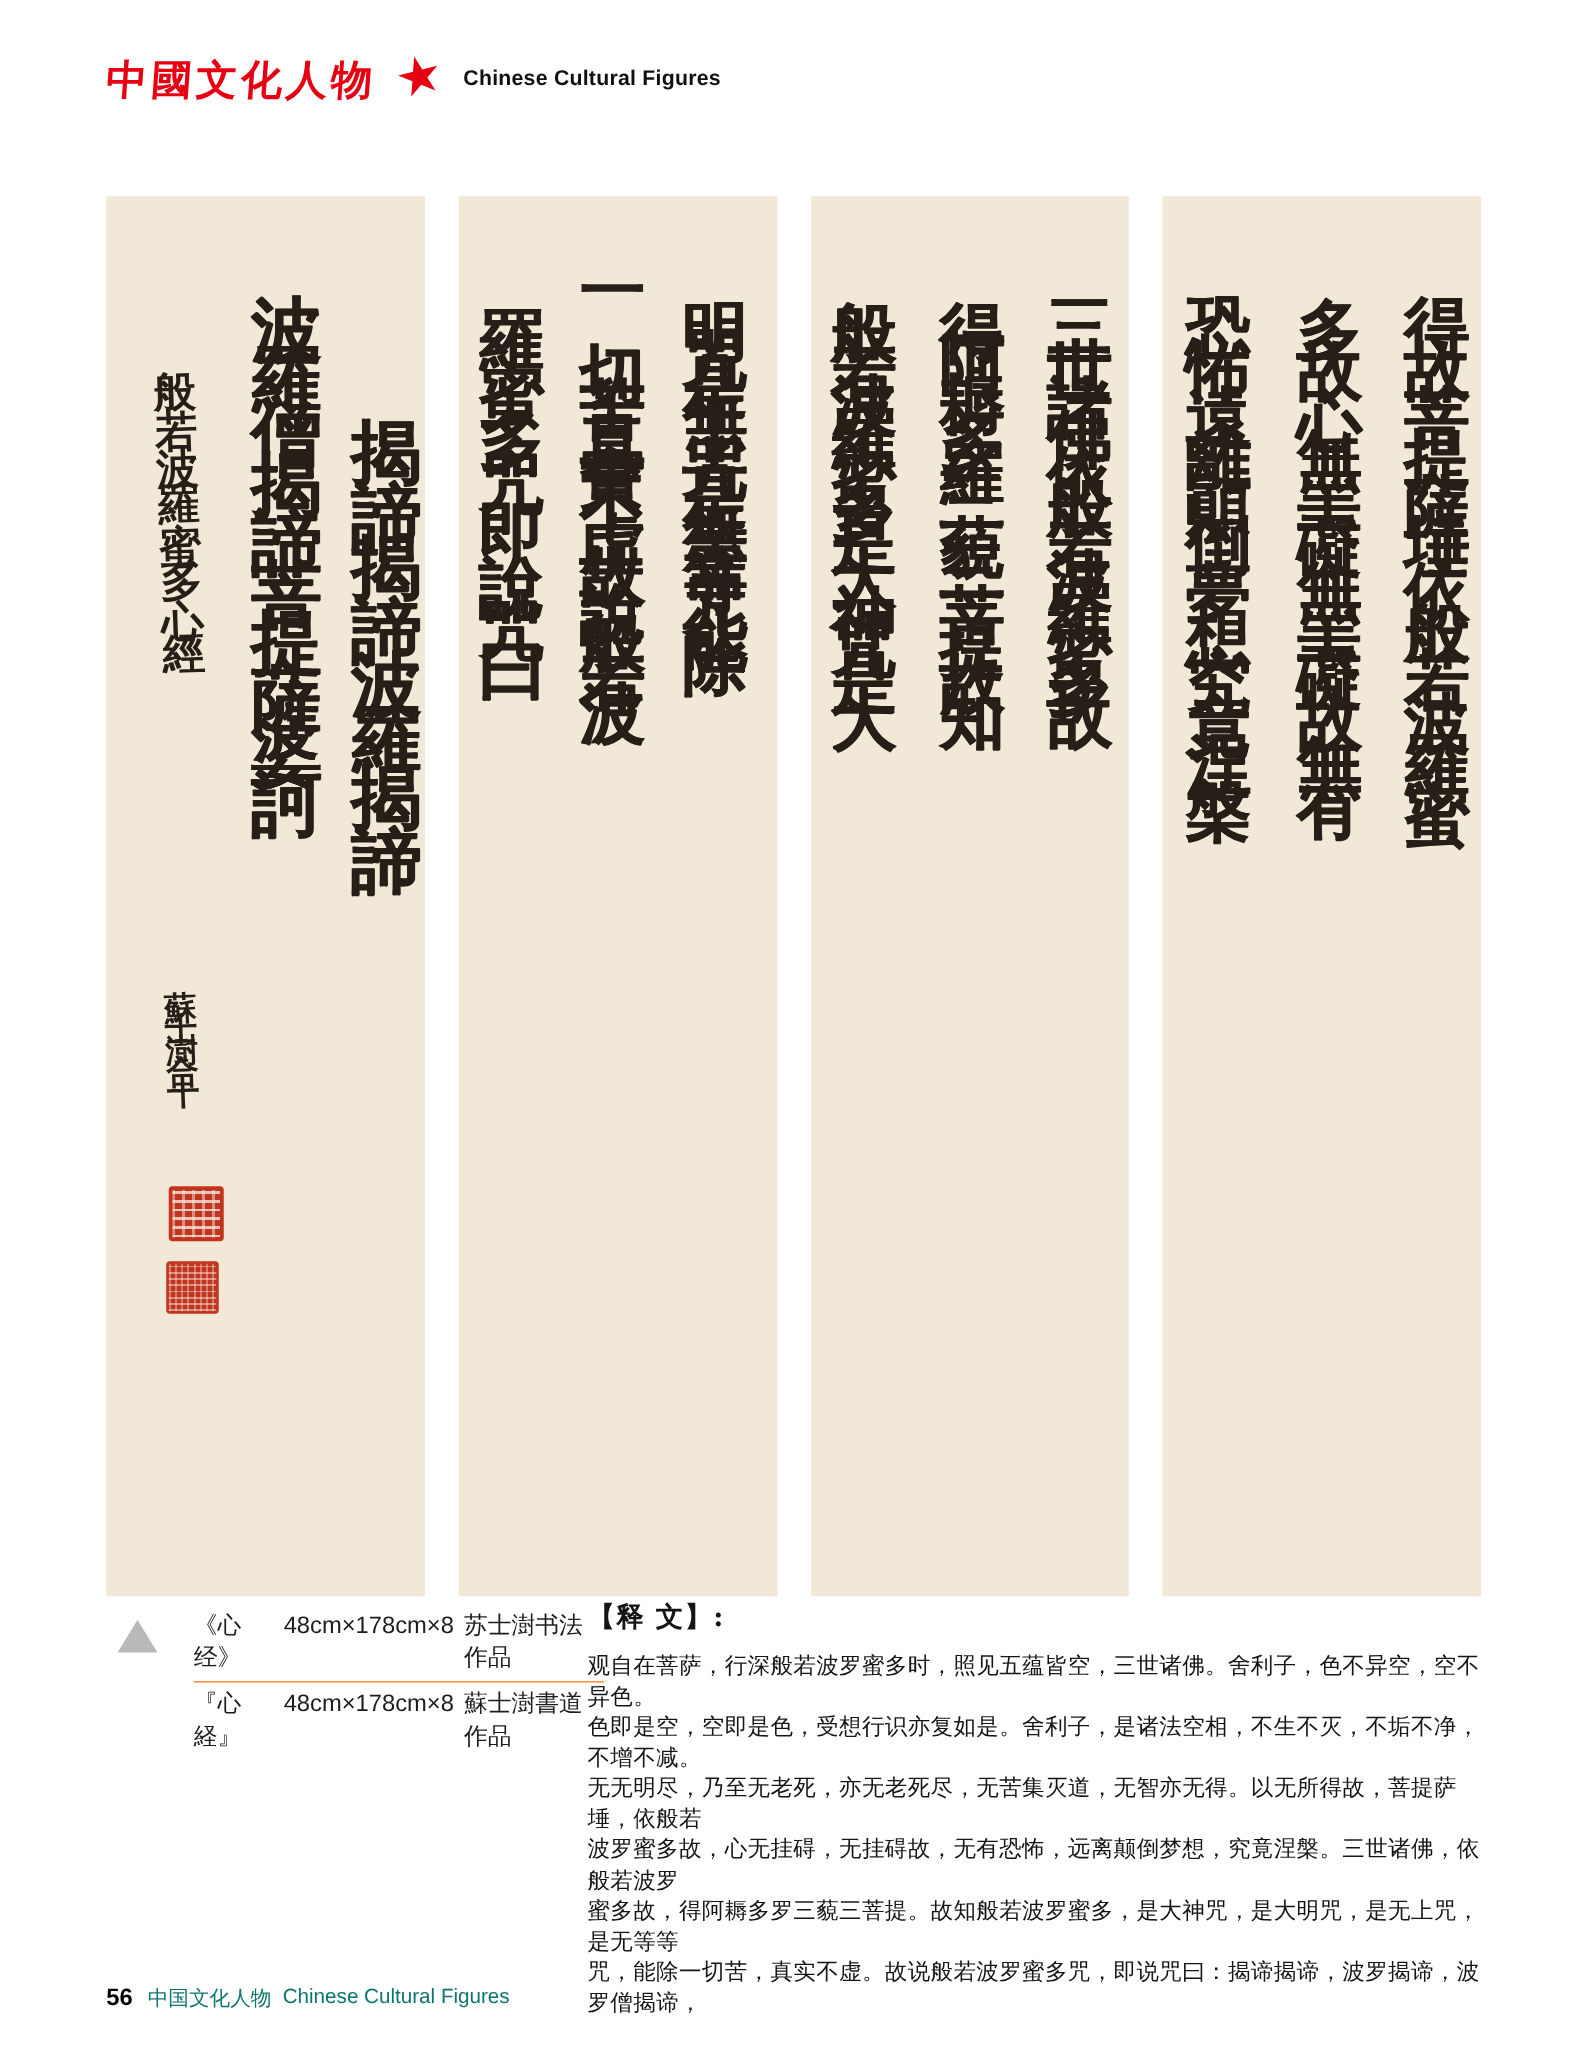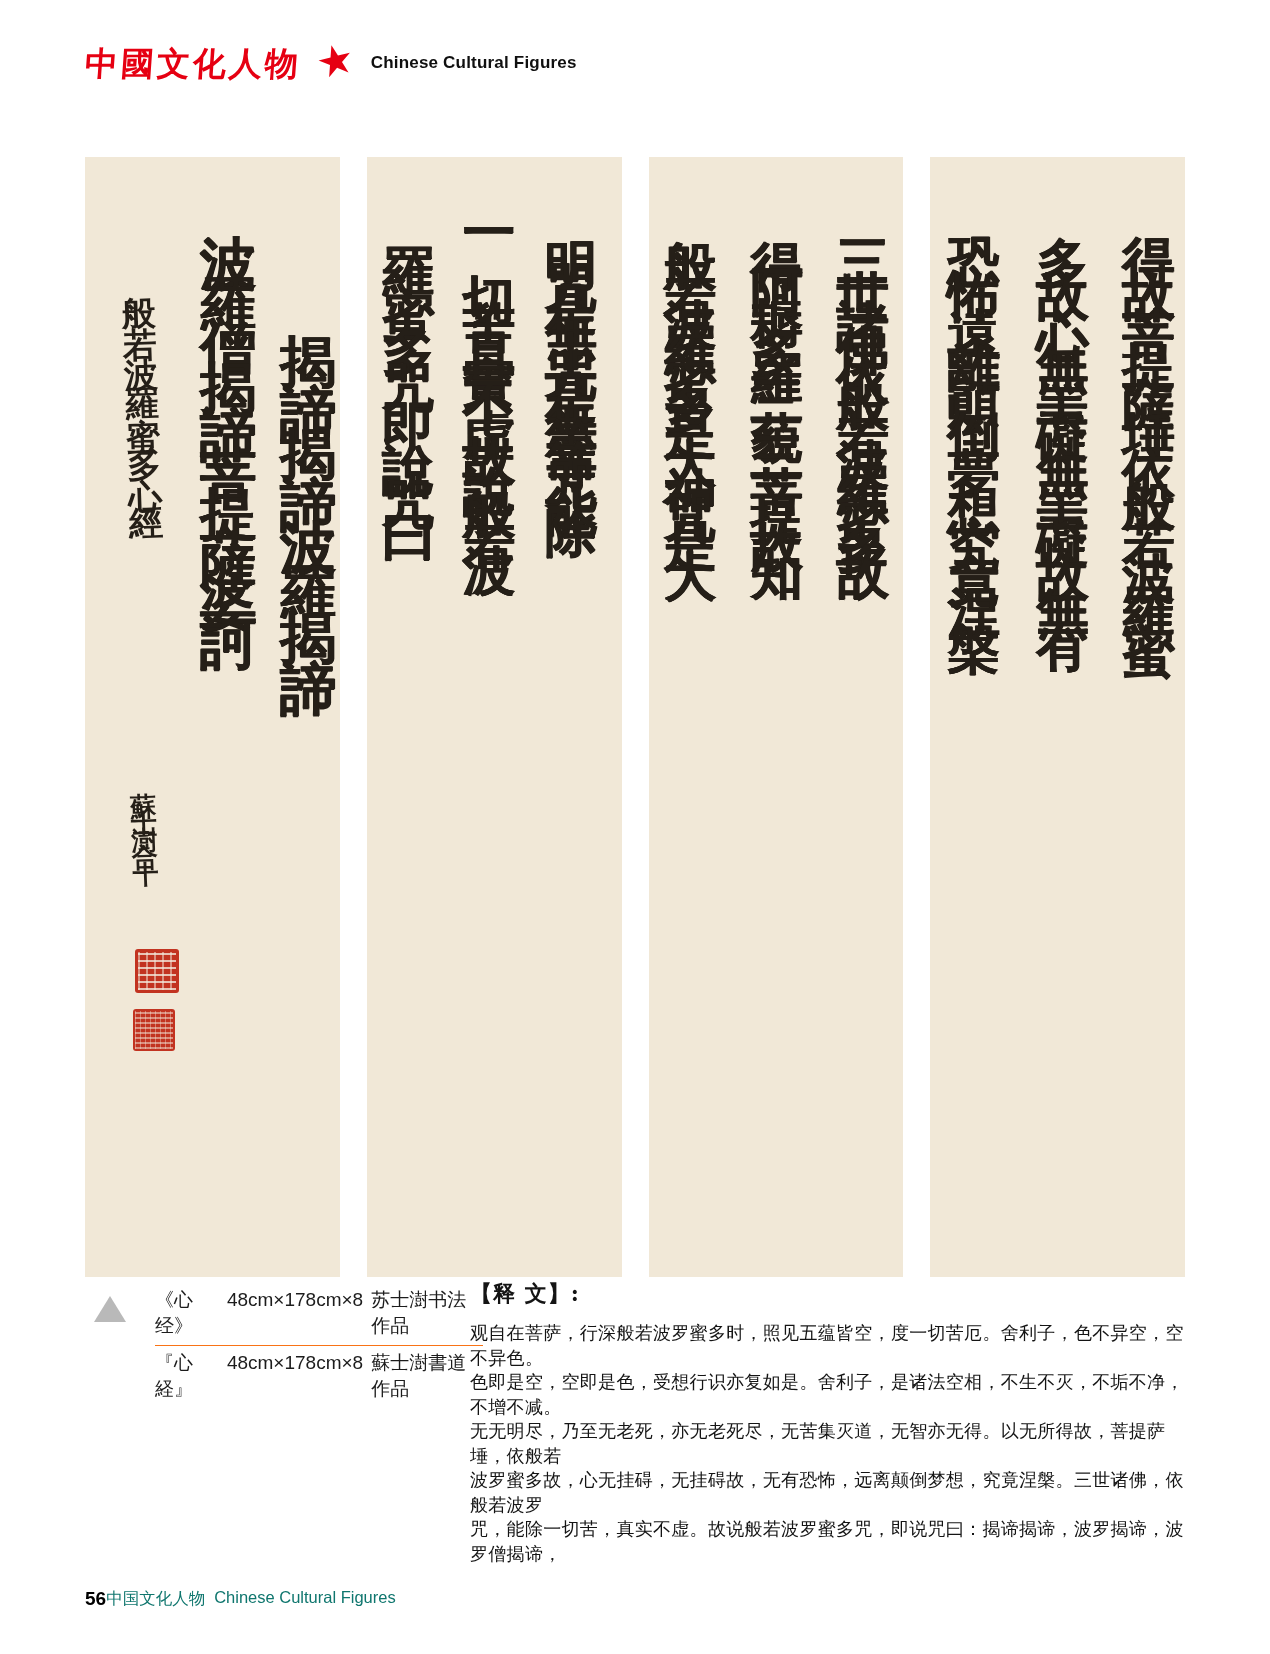--- a/index.html
+++ b/index.html
@@ -106,21 +106,21 @@
     font-family:"DejaVu Serif","Liberation Serif",serif;
   }
   .interp-line{
     font-size:18px;line-height:24.5px;
     letter-spacing:.3px;
   }
 
   
   .footer{
     position:absolute;left:85px;top:1588px;
-    display:flex;align-items:flex-end;
+    display:flex;align-items:flex-end;gap:12px;
   }
   .page-num{font-weight:700;font-size:19px;color:#000;}
   .footer-text{font-size:16.5px;color:#0f766e;display:flex;gap:9px;}
 </style>
 </head>
 <body>
 
 <div class="page">
 
   <div class="header">
@@ -167,24 +167,25 @@
         <span>『心経』</span>
         <span>48cm×178cm×8</span>
         <span>蘇士澍書道作品</span>
       </div>
     </div>
   </div>
 
   <div class="interp">
     <div class="interp-heading">【释 文】:</div>
     <div id="interp-body">
-        <div class="interp-line">观自在菩萨，行深般若波罗蜜多时，照见五蕴皆空，度一切苦厄。舍利子，色不异空，空不异色。</div>
+        <div class="interp-line">观自在菩萨，行深般若波罗蜜多时，照见五蕴皆空，三世诸佛。舍利子，色不异空，空不异色。</div>
         <div class="interp-line">色即是空，空即是色，受想行识亦复如是。舍利子，是诸法空相，不生不灭，不垢不净，不增不减。</div>
         <div class="interp-line">无无明尽，乃至无老死，亦无老死尽，无苦集灭道，无智亦无得。以无所得故，菩提萨埵，依般若</div>
         <div class="interp-line">波罗蜜多故，心无挂碍，无挂碍故，无有恐怖，远离颠倒梦想，究竟涅槃。三世诸佛，依般若波罗</div>
+        <div class="interp-line">蜜多故，得阿耨多罗三藐三菩提。故知般若波罗蜜多，是大神咒，是大明咒，是无上咒，是无等等</div>
         <div class="interp-line">咒，能除一切苦，真实不虚。故说般若波罗蜜多咒，即说咒曰：揭谛揭谛，波罗揭谛，波罗僧揭谛，</div>
       </div>
   </div>
 
   <div class="footer">
     <span class="page-num">56</span>
     <span class="footer-text">
       <span>中国文化人物</span>
       <span>Chinese Cultural Figures</span>
     </span>

